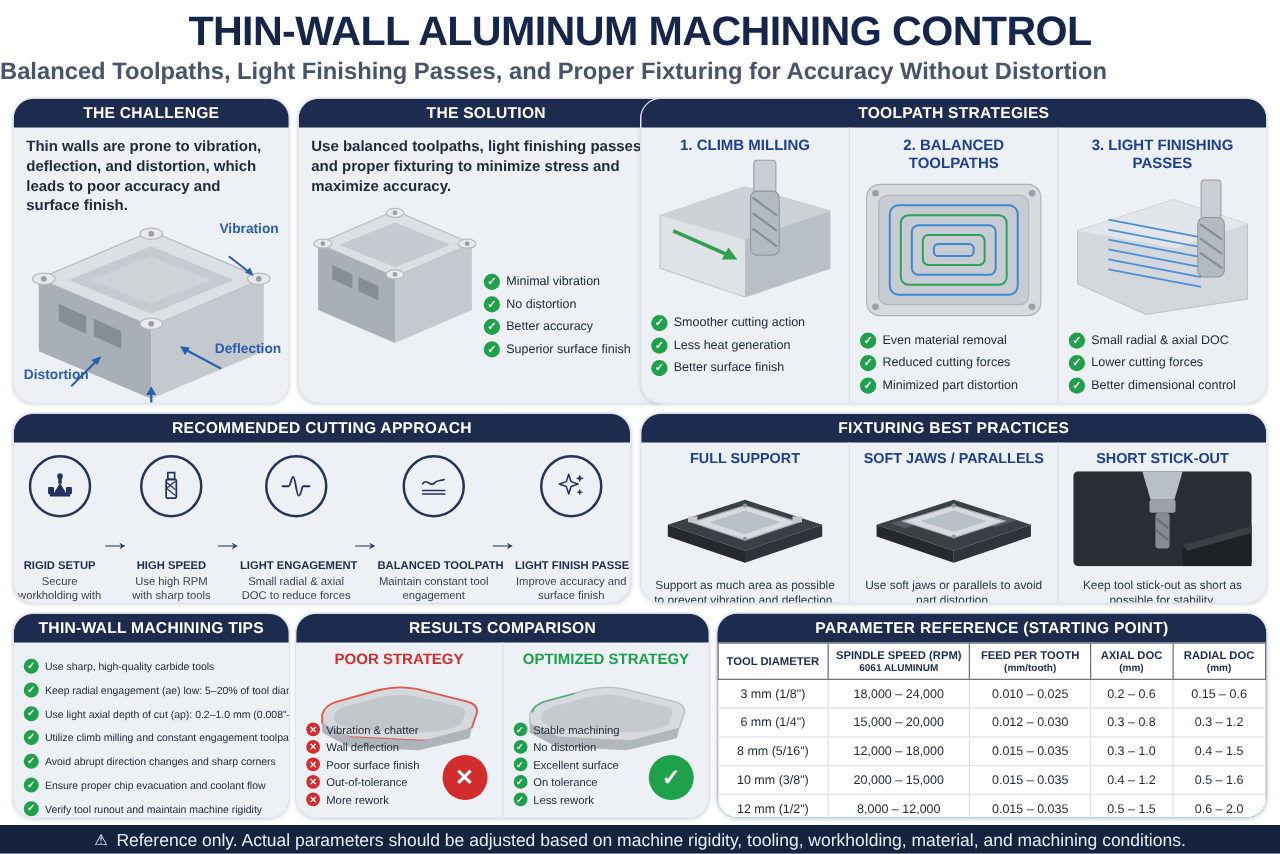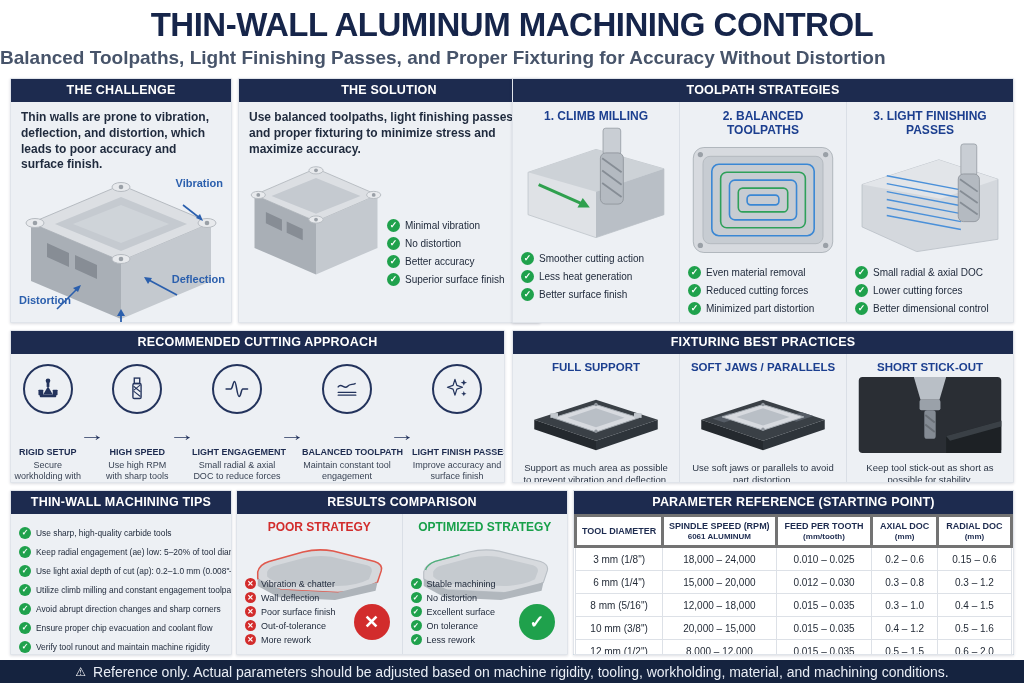--- a/index.html
+++ b/index.html
@@ -6,21 +6,21 @@
   body{width:1024px;height:683px;font-family:"Liberation Sans",sans-serif;position:relative;overflow:hidden;}
   .canvas{position:absolute;inset:0;width:1024px;height:683px;}
 
   
   .page-title{position:absolute;top:6px;left:0;width:100%;text-align:center;
     font-size:33px;font-weight:800;letter-spacing:-.5px;color:#16254a;}
   .page-subtitle{position:absolute;top:47px;left:0;width:100%;
     font-size:19px;font-weight:700;color:#47546a;}
 
   
-  .panel{position:absolute;background:#edf0f4;border:1px solid #e0e4ea;border-radius:1px;
+  .panel{position:absolute;background:#edf0f4;border:1px solid #e0e4ea;border-radius:17px;
     box-shadow:0 1px 3px rgba(20,30,60,.15);overflow:hidden;box-sizing:border-box;}
   .panel-header{background:#1d2b4f;color:#fff;font-weight:700;font-size:12.5px;
     text-align:center;padding:4px 0 5px;letter-spacing:.2px;}
 
   
   .bullet{display:flex;align-items:center;gap:5px;margin:5px 0;}
   .bullet .txt{font-size:10px;color:#222c3d;font-weight:500;}
   .dot{width:13px;height:13px;min-width:13px;border-radius:50%;color:#fff;font-size:9px;
     line-height:13px;text-align:center;font-weight:700;display:inline-block;}
   .dot.ok{background:#1fa14c;}
@@ -76,21 +76,21 @@
   .res-list .txt{font-size:9px;font-weight:500;}
   .res-list .dot{width:11px;height:11px;min-width:11px;line-height:11px;font-size:7.5px;}
   .badge{position:absolute;right:12px;bottom:14px;width:36px;height:36px;border-radius:50%;
     color:#fff;font-size:18px;font-weight:700;display:flex;align-items:center;justify-content:center;}
   .badge.bad{background:#d22c2c;}
   .badge.ok{background:#1fa14c;}
 
   
   .param-table{width:100%;border-collapse:collapse;background:#fff;table-layout:fixed;}
   .param-table th{font-size:9px;font-weight:700;color:#1d2b4f;padding:4px 2px;
-    border:3px solid #737373;text-align:center;line-height:1.2;}
+    border:1px solid #737373;text-align:center;line-height:1.2;}
   .param-table th .sub{display:block;font-size:8px;font-weight:700;}
   .param-table td{font-size:10px;color:#1f2733;padding:5.5px 2px;border:1px solid #dde1e7;
     text-align:center;font-weight:500;}
 
   
   .footer{position:absolute;left:0;top:660px;width:1024px;height:23px;background:#15233f;
     display:flex;align-items:center;justify-content:center;gap:7px;}
   .footer .w-icon{color:#fff;font-size:12px;line-height:1;}
   .footer .f-txt{color:#e8edf5;font-size:14px;}
 </style>

